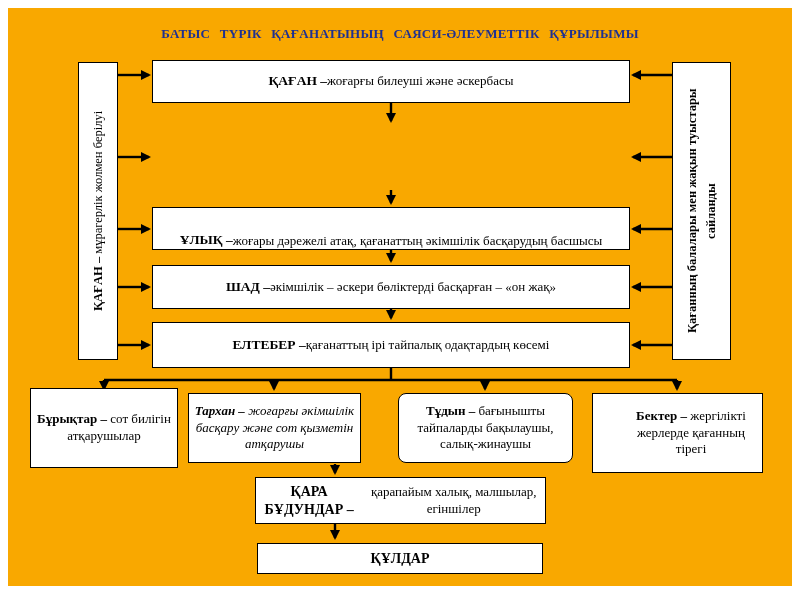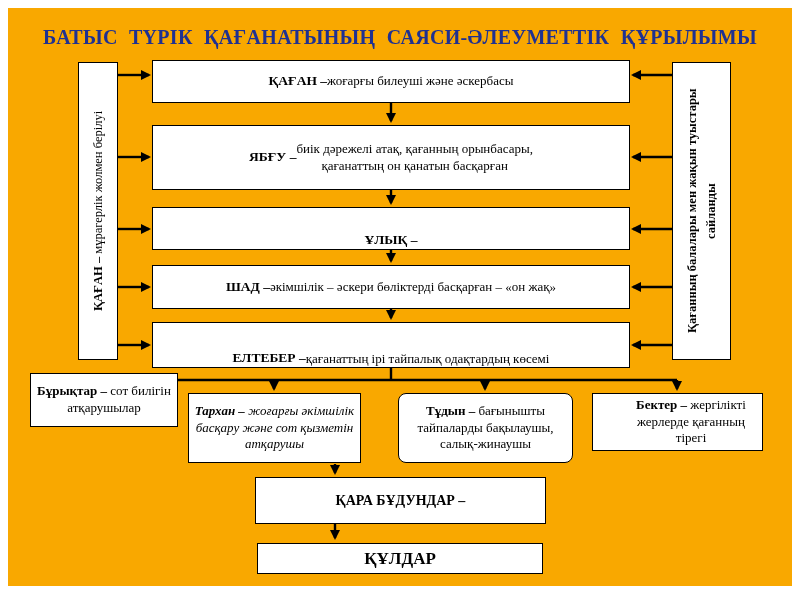--- a/index.html
+++ b/index.html
@@ -3,38 +3,38 @@
 <meta charset="utf-8">
 <style>
   * { margin:0; padding:0; box-sizing:border-box; }
   html,body { width:800px; height:600px; }
   body { font-family:"Liberation Serif","DejaVu Serif",serif; background:#ffffff; }
   .slide { position:relative; width:800px; height:600px; background:#ffffff; overflow:hidden; }
   .canvas { position:absolute; left:8px; top:8px; width:784px; height:578px;
             background:var(--background,#F9A800); }
   .arrows { position:absolute; left:0; top:0; }
   .title { position:absolute; left:0; top:26px; width:800px; text-align:center;
-           font-weight:bold; font-size:20px; letter-spacing:0.3px; word-spacing:6px;
+           font-weight:bold; font-size:13px; letter-spacing:0.3px; word-spacing:6px;
            color:var(--title-color,#1F3191); }
   .box { position:absolute; background:var(--box-bg,#FFFFFF);
          border:1.6px solid var(--box-border,#000000);
          display:flex; flex-direction:row; align-items:center; justify-content:center;
          text-align:center; line-height:1.25; color:#000; }
   .level .term { font-weight:bold; font-size:13.5px; }
   .level .desc { font-size:13px; white-space:pre-line; }
   .official { font-size:13px; padding:2px 4px; line-height:1.3; }
   .official .term { font-weight:bold; }
   .vbox { display:flex; justify-content:center; padding:3px 0; }
   .vtext { writing-mode:vertical-rl; transform:rotate(180deg); height:100%;
            text-align:center; font-size:12.5px; line-height:1.5; }
   .vtext .term { font-weight:bold; }
   .vtext.allbold { font-weight:bold; }
   .kara .term { font-weight:bold; font-size:14px; }
   .kara .desc { font-size:13px; }
-  .kuldar .term { font-weight:bold; font-size:17px; }
+  .kuldar .term { font-weight:bold; font-size:14px; }
 </style>
 </head>
 <body>
 
 <div class="slide">
   <div class="canvas"></div>
 
   <svg class="arrows" width="800" height="600" viewBox="0 0 800 600">
     <defs>
       <marker id="ah" markerUnits="userSpaceOnUse" markerWidth="10" markerHeight="10" refX="8" refY="5" orient="auto">
@@ -88,68 +88,65 @@
 
   <div class="box vbox" style="left:672px;top:62px;width:59px;height:298px;">
     <div class="vtext allbold">Қағанның балалары мен жақын туыстары сайланды</div>
   </div>
 
   <div class="box level" style="left:152px;top:60px;width:478px;height:43px;">
     <div class="term">ҚАҒАН –</div>
     <div class="desc">жоғарғы билеуші және әскербасы</div>
   </div>
 
-  <div class="box level" style="left:152px;top:125px;width:478px;height:65px;">
-    <div class="term">ЯБҒУ –</div>
-    <div class="desc">биік дәрежелі атақ, қағанның орынбасары,
-қағанаттың он қанатын басқарған</div>
-  </div>
 
   <div class="box level" style="left:152px;top:207px;width:478px;height:43px;align-items:flex-end;">
     <div class="term">ҰЛЫҚ –</div>
+    <div class="desc">жоғары дәрежелі атақ, қағанаттың әкімшілік басқарудың басшысы</div>
   </div>
 
   <div class="box level" style="left:152px;top:265px;width:478px;height:44px;">
     <div class="term">ШАД –</div>
     <div class="desc">әкімшілік – әскери бөліктерді басқарған – «он жақ»</div>
   </div>
 
-  <div class="box level" style="left:152px;top:322px;width:478px;height:46px;align-items:flex-end;">
+  <div class="box level" style="left:152px;top:322px;width:478px;height:46px;">
     <div class="term">ЕЛТЕБЕР –</div>
     <div class="desc">қағанаттың ірі тайпалық одақтардың көсемі</div>
   </div>
 
-  <div class="box official" style="left:30px;top:373px;width:148px;height:54px;align-items:center;">
+  <div class="box official" style="left:30px;top:388px;width:148px;height:80px;align-items:center;">
     <div>
       <span class="term">Бұрықтар –</span>
       <span>сот билігін атқарушылар</span>
     </div>
   </div>
 
   <div class="box official" style="left:188px;top:393px;width:173px;height:70px;font-style:italic;">
     <div>
       <span class="term">Тархан –</span>
       <span>жоғарғы әкімшілік басқару және сот қызметін атқарушы</span>
     </div>
   </div>
 
   <div class="box official" style="left:398px;top:393px;width:175px;height:70px;border-radius:8px;">
     <div>
       <span class="term">Тұдын –</span>
       <span>бағынышты тайпаларды бақылаушы, салық-жинаушы</span>
     </div>
   </div>
 
-  <div class="box official" style="left:592px;top:393px;width:171px;height:58px;padding-left:31px;">
+  <div class="box official" style="left:592px;top:393px;width:171px;height:80px;padding-left:31px;">
     <div>
       <span class="term">Бектер –</span>
       <span>жергілікті жерлерде қағанның тірегі</span>
     </div>
   </div>
 
   <div class="box kara" style="left:255px;top:477px;width:291px;height:47px;">
     <div class="term">ҚАРА БҰДУНДАР –</div>
+    <div class="desc">қарапайым халық, малшылар, егіншілер</div>
   </div>
 
   <div class="box kuldar" style="left:257px;top:543px;width:286px;height:31px;">
     <div class="term">ҚҰЛДАР</div>
   </div>
 </div>
 
 </body></html>

